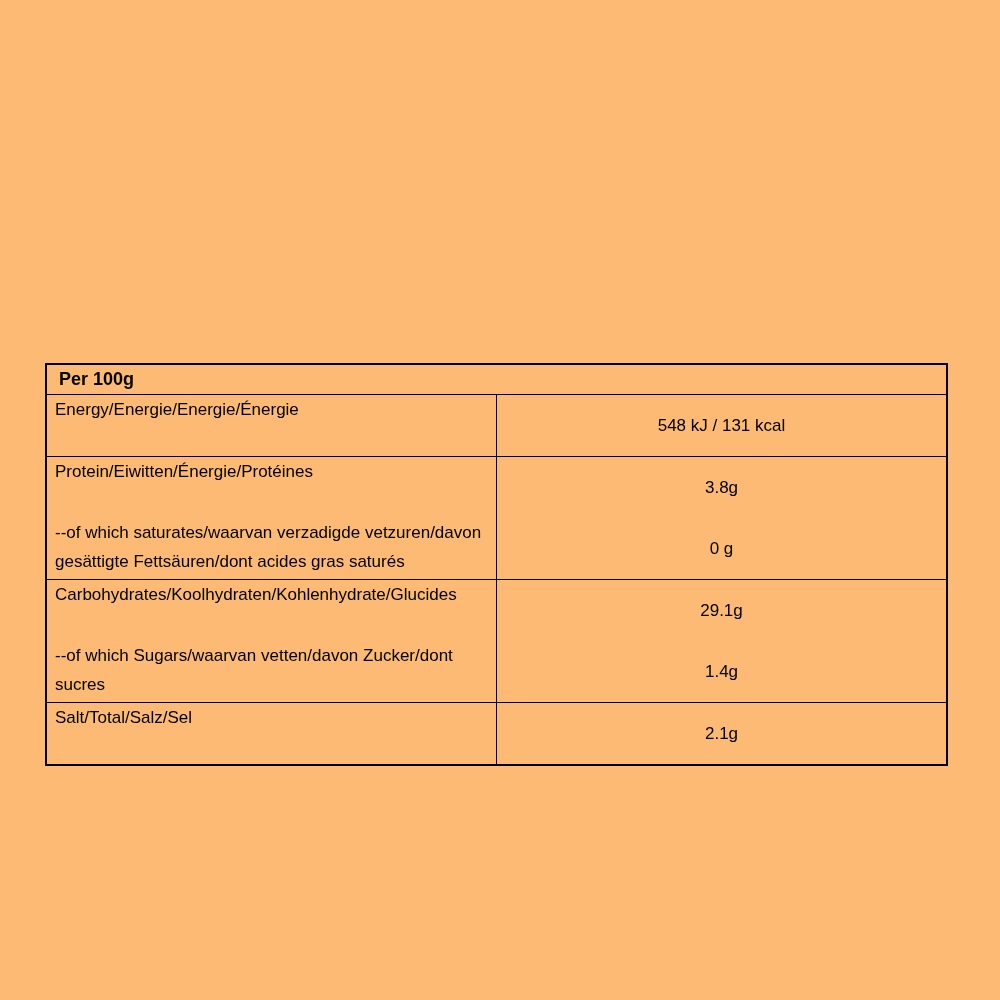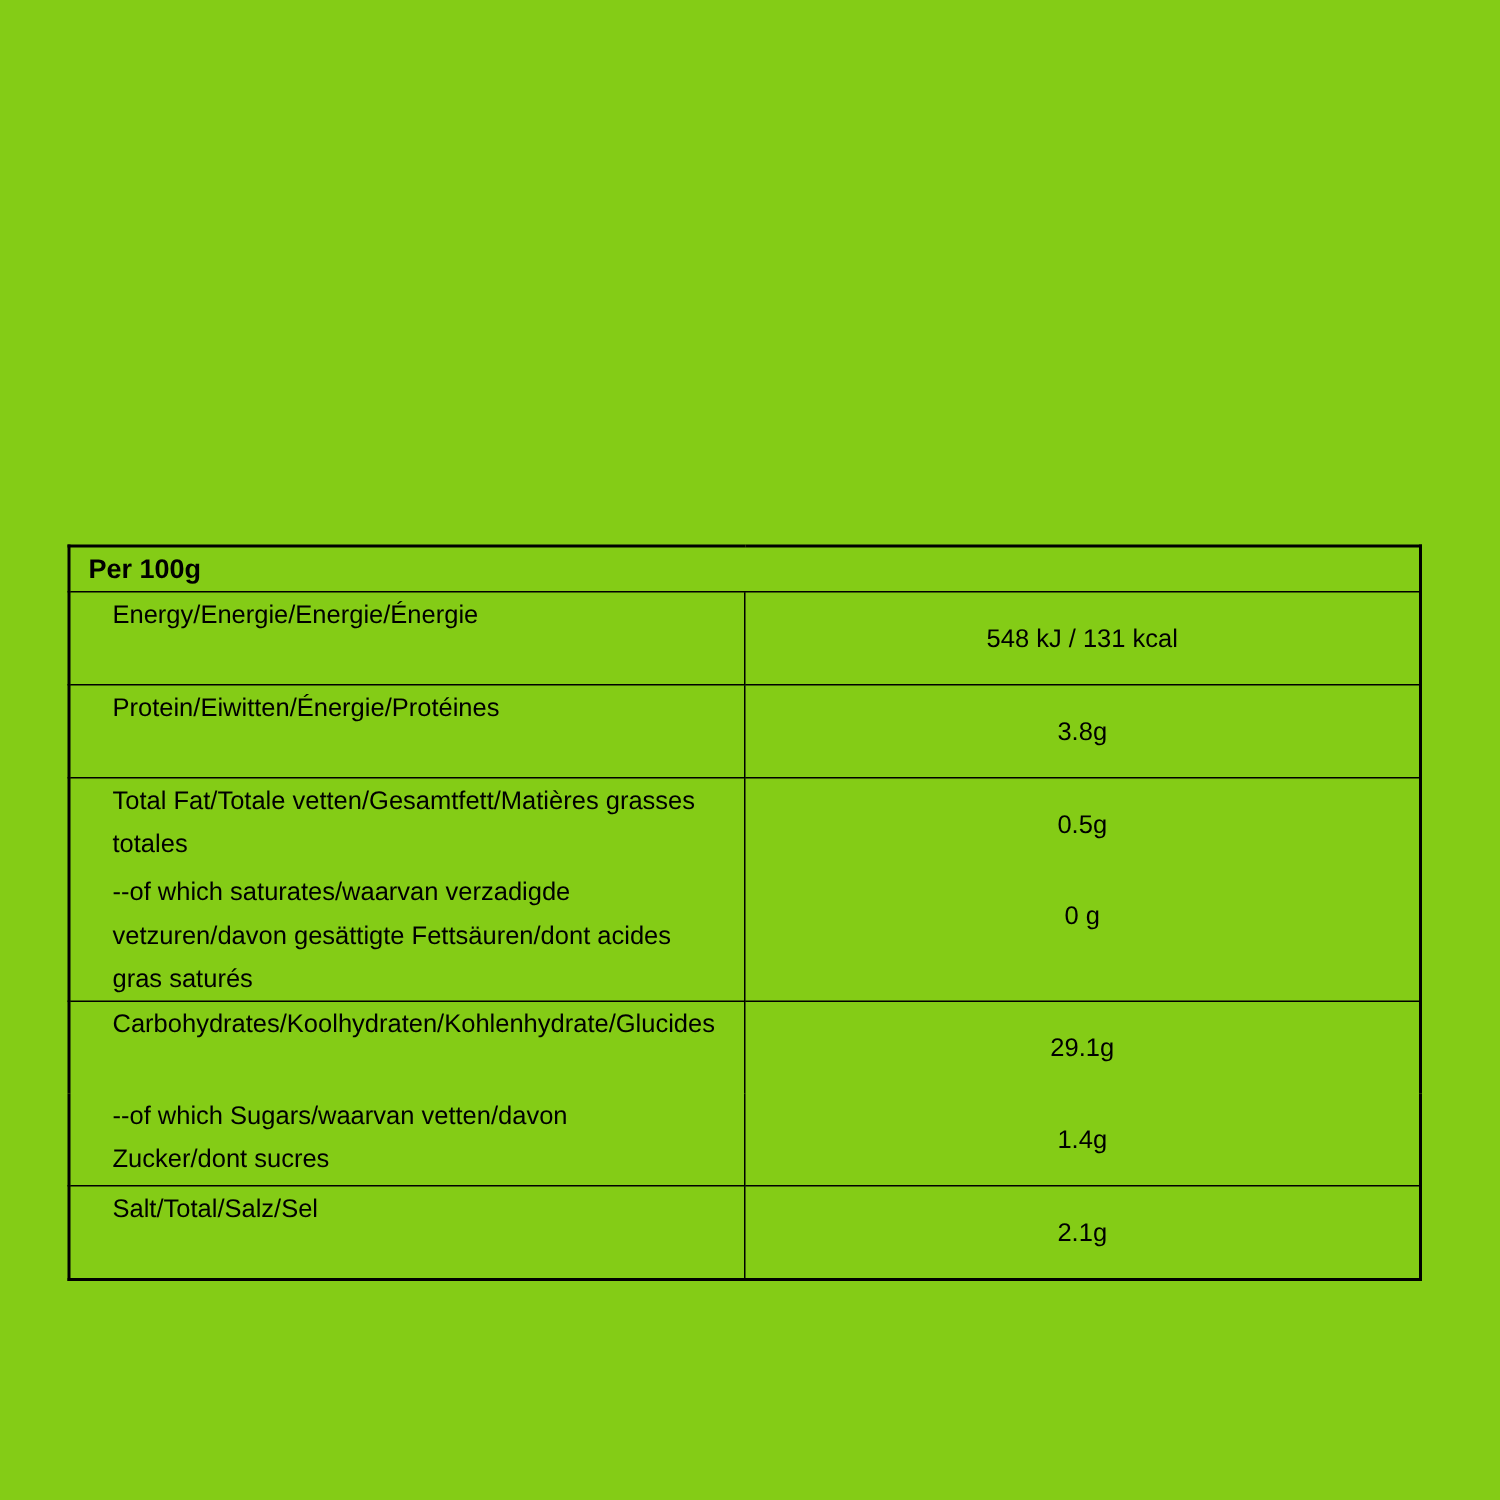--- a/index.html
+++ b/index.html
@@ -7,42 +7,42 @@
     padding: 0;
     width: 1000px;
     height: 1000px;
     background: #ffffff;
     font-family: "Liberation Sans", sans-serif;
   }
   .stage {
     position: relative;
     width: 1000px;
     height: 1000px;
-    background: #84cc16;
+    background: #fdba74;
     overflow: hidden;
   }
   table.nutrition {
     position: absolute;
     left: 45px;
     top: 363px;
     width: 903px;
     border-collapse: collapse;
     table-layout: fixed;
     border: 2px solid #000000;
   }
   table.nutrition td {
     border: 1px solid #000000;
     color: #000000;
     font-size: 17px;
     line-height: 29px;
     vertical-align: top;
     overflow: hidden;
   }
   td.lbl {
-    padding: 0 28px;
+    padding: 0 8px;
   }
   td.val {
     width: 170px;
     padding: 16px 2px;
     text-align: center;
   }
   tr.hrow td {
     font-weight: bold;
     font-size: 18px;
     height: 29px;
@@ -70,24 +70,20 @@
       <tr class="single">
         <td class="lbl">Energy/Energie/Energie/Énergie</td>
         <td class="val">548 kJ / 131 kcal</td>
       </tr>
 
       <tr class="single">
         <td class="lbl">Protein/Eiwitten/Énergie/Protéines</td>
         <td class="val">3.8g</td>
       </tr>
 
-      <tr class="single grp-top">
-        <td class="lbl">Total Fat/Totale vetten/Gesamtfett/Matières grasses totales</td>
-        <td class="val">0.5g</td>
-      </tr>
 
       <tr class="grp-sub">
         <td class="lbl">--of which saturates/waarvan verzadigde vetzuren/davon gesättigte Fettsäuren/dont acides gras saturés</td>
         <td class="val">0 g</td>
       </tr>
 
       <tr class="single grp-top">
         <td class="lbl">Carbohydrates/Koolhydraten/Kohlenhydrate/Glucides</td>
         <td class="val">29.1g</td>
       </tr>

